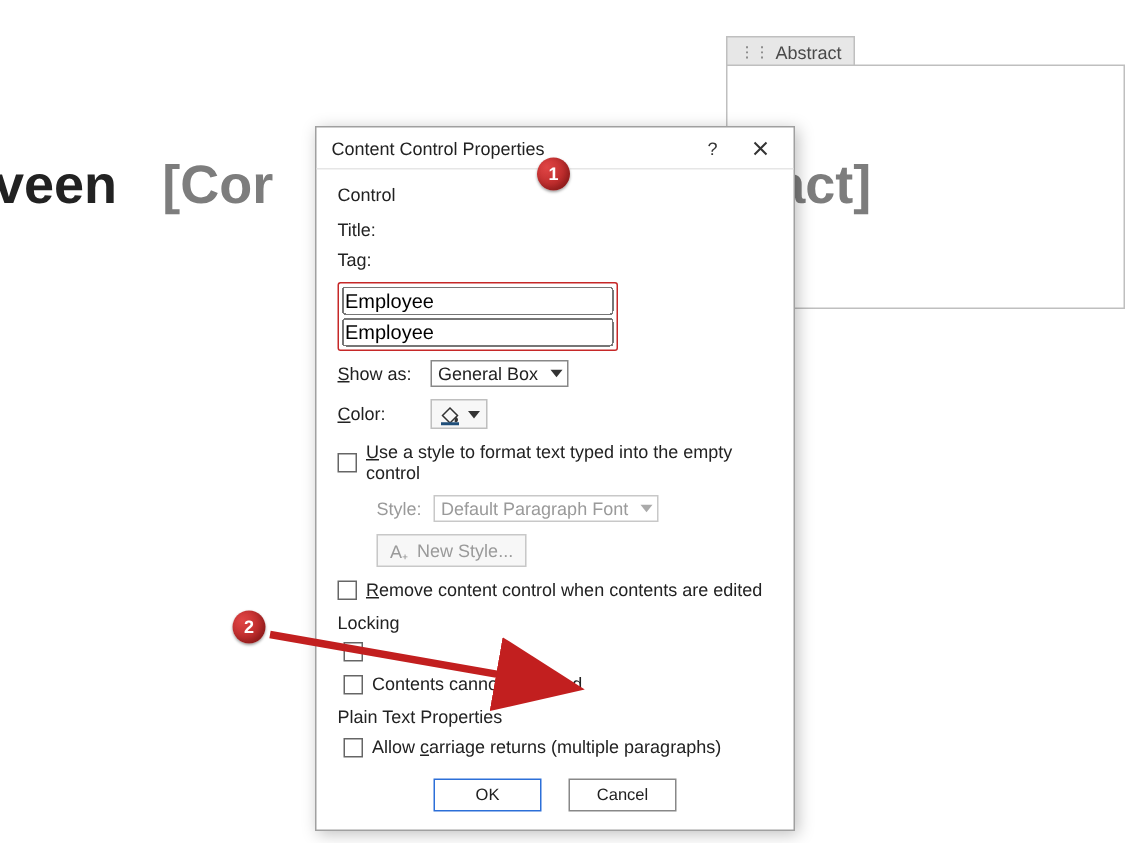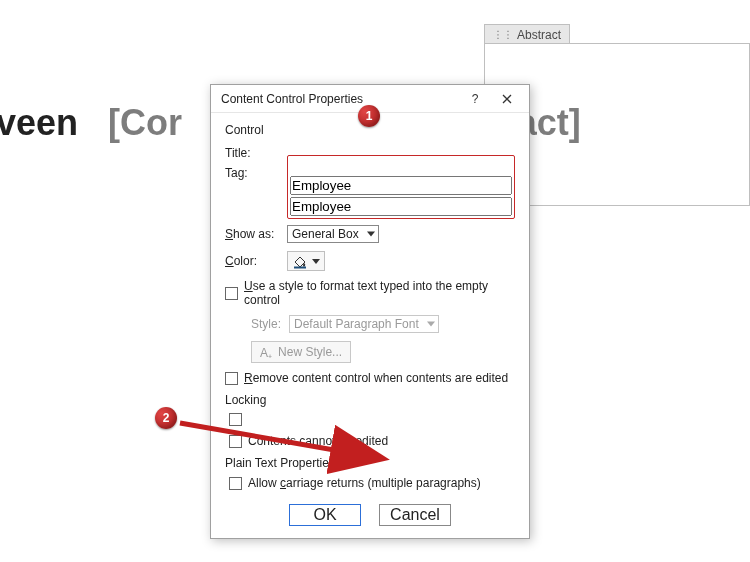--- a/index.html
+++ b/index.html
@@ -23,41 +23,41 @@
     .titlebar .tbtn { width: 32px; height: 28px; display: inline-flex; align-items: center; justify-content: center; color: #333; }
     .titlebar .tbtn svg { width: 10px; height: 10px; stroke: #333; stroke-width: 1.3; fill: none; }
 
     .dlg-body { padding: 8px 14px 12px 14px; display: flex; flex-direction: column; gap: 4px; }
     .section-label { color: #222; font-size: 12px; margin-top: 2px; }
 
     .row { display: flex; align-items: center; gap: 8px; margin: 2px 0; }
     .row .lbl { width: 54px; font-size: 12px; }
     .row .lbl .u { text-decoration: underline; }
 
-    .title-tag-group { border: 1.5px solid #c62828; border-radius: 2px; padding: 20px 2px 2px 2px; display: flex; flex-direction: column; gap: 2px; margin-top: 12px; }
+    .title-tag-group { border: 1.5px solid #c62828; border-radius: 2px; padding: 2px 2px 2px 2px; display: flex; flex-direction: column; gap: 2px; }
 
     .combo { position: relative; display: inline-flex; align-items: center; height: 18px; border: 1px solid #888; background: #fff; padding: 0 18px 0 4px; font-size: 12px; min-width: 92px; }
     .combo .caret { position: absolute; right: 3px; top: 50%; transform: translateY(-50%); width: 0; height: 0; border-left: 4px solid transparent; border-right: 4px solid transparent; border-top: 5px solid #333; }
     .color-btn { display: inline-flex; align-items: center; height: 20px; border: 1px solid #bfbfbf; background: #f7f7f7; padding: 0 4px; gap: 4px; }
     .color-btn svg { width: 16px; height: 16px; }
     .mini-caret { width: 0; height: 0; border-left: 4px solid transparent; border-right: 4px solid transparent; border-top: 5px solid #333; }
 
     .chk-row { display: flex; align-items: center; gap: 6px; margin: 2px 0; }
     .chk { width: 13px; height: 13px; border: 1px solid #666; background: #fff; flex: 0 0 13px; }
     .chk-label { font-size: 12px; }
     .chk-label .u { text-decoration: underline; }
     .indent { margin-left: 26px; color: #888; }
     .disabled { color: #9a9a9a; }
     .disabled .combo { border-color: #c8c8c8; color: #9a9a9a; }
     .disabled .combo .caret { border-top-color: #aaa; }
 
     .style-btn { display: inline-flex; align-items: center; gap: 6px; height: 22px; padding: 0 8px; border: 1px solid #c8c8c8; background: #f7f7f7; color: #9a9a9a; }
 
     .btn-row { display: flex; justify-content: center; gap: 18px; margin-top: 8px; }
-    .btn { width: 72px; height: 22px; border: 1px solid #888; background: #fff; font-size: 16px; display: inline-flex; align-items: center; justify-content: center; }
+    .btn { width: 72px; height: 22px; border: 1px solid #888; background: #fff; font-size: 11px; display: inline-flex; align-items: center; justify-content: center; }
     .btn.primary { border: 1.5px solid #2c6fd8; }
 
     
     .callout { position: absolute; width: 22px; height: 22px; border-radius: 50%; background: radial-gradient(circle at 30% 30%, #e04545, #a21818); box-shadow: 0 1px 2px rgba(0,0,0,.4), inset -2px -2px 4px rgba(0,0,0,.2); color: #fff; font-size: 12px; font-weight: 600; display: flex; align-items: center; justify-content: center; }
 
     
     .arrow-svg { position: absolute; left: 165px; top: 415px; width: 250px; height: 60px; pointer-events: none; }
   </style>
 </head>
 <body>
@@ -87,21 +87,21 @@
       <span class="tbtn">
         <svg>
             <path d="M1 1 L9 9 M9 1 L1 9"></path>
           </svg>
       </span>
     </div>
     <div class="dlg-body">
 
       <div class="section-label">Control</div>
 
-      <div style="display:flex;gap:8px;align-items:flex-start;margin-top:2px;">
+      <div style="display:flex;gap:8px;align-items:flex-start;margin-top:2px;flex-direction:column;">
         <div style="width:54px;display:flex;flex-direction:column;gap:6px;padding-top:3px;">
           <span class="lbl"><span class="u">T</span>itle:</span>
           <span class="lbl">T<span class="u">a</span>g:</span>
         </div>
         <div class="title-tag-group" style="flex:1;">
           <input class="inp" value="Employee" style="">
           <input class="inp" value="Employee" style="">
         </div>
       </div>
 

